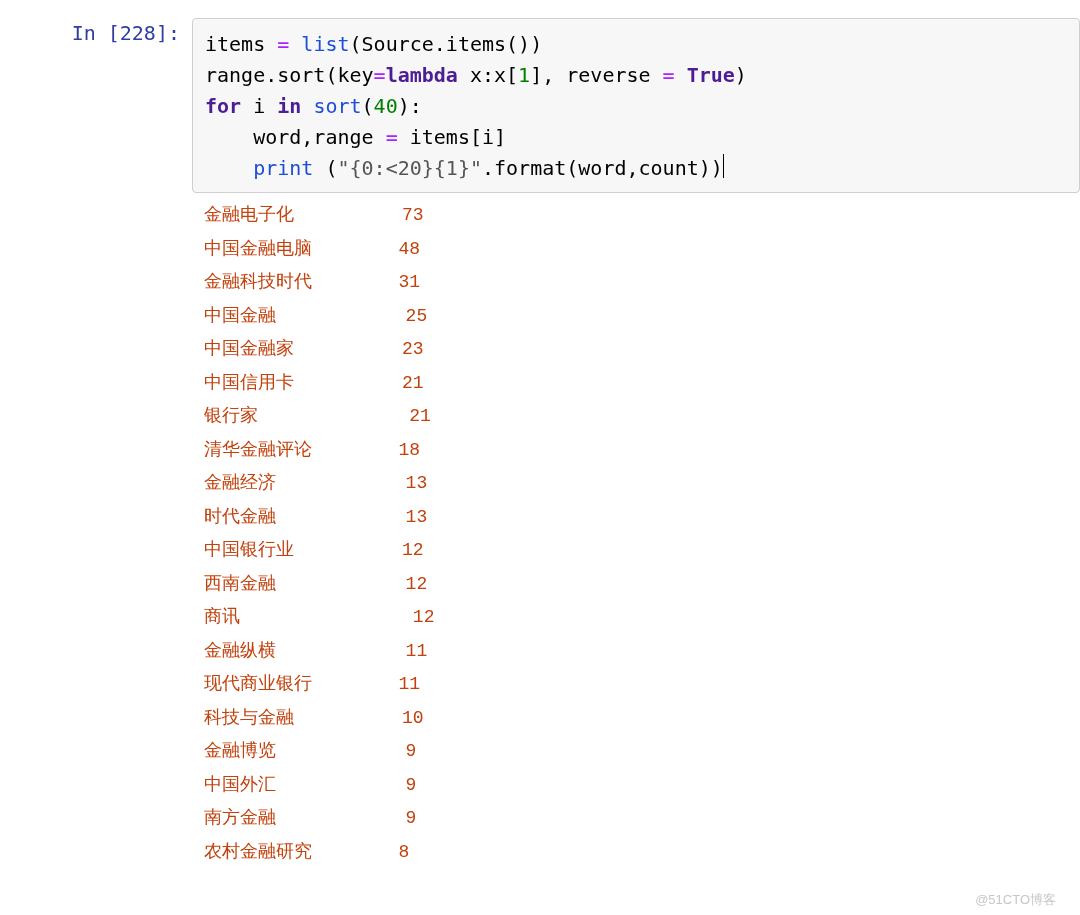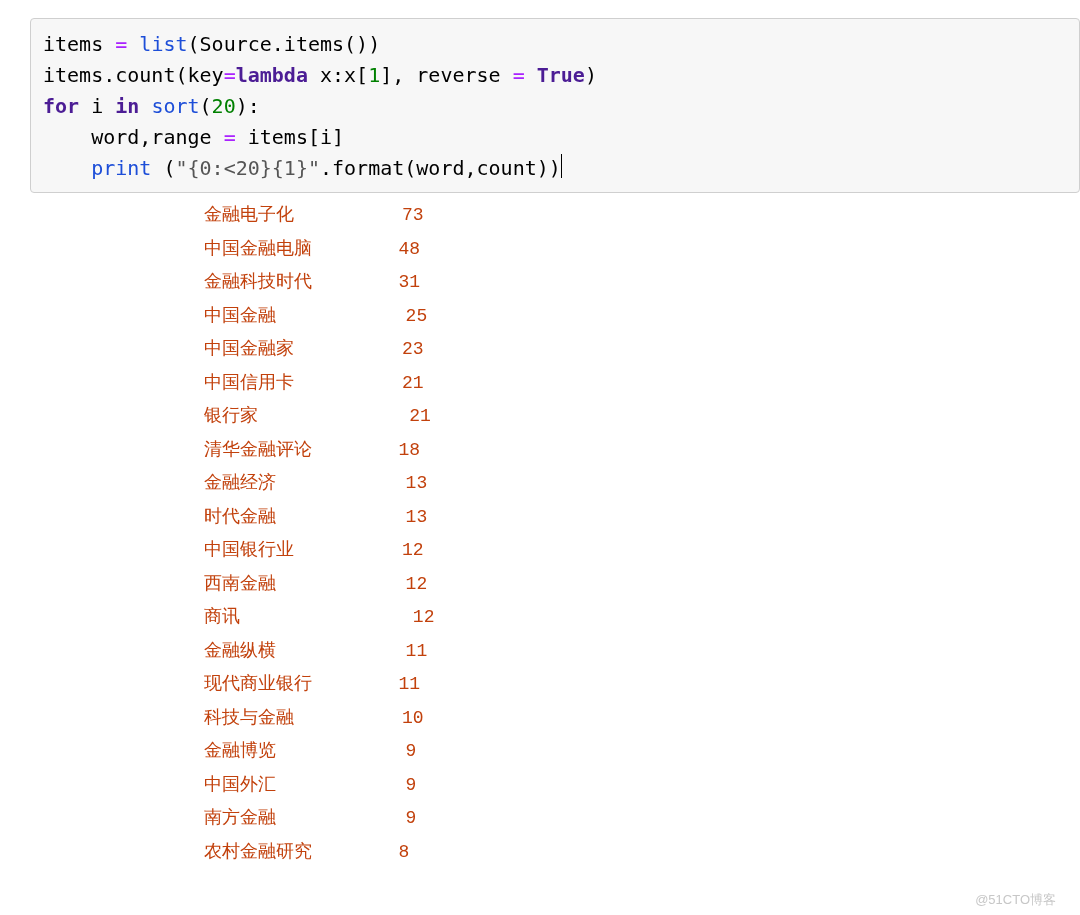--- a/index.html
+++ b/index.html
@@ -70,23 +70,24 @@
     bottom: 6px;
     font-size: 13px;
     color: #c7c7c7;
     font-family: "Microsoft YaHei", sans-serif;
   }
 </style>
 </head>
 <body>
 
 <div class="notebook-cell">
+  <div class="prompt-area"><span>In </span><span>[228]:</span></div>
   <div class="input-area"><span>items </span><span class="tok-op">=</span><span> </span><span class="tok-bi">list</span><span>(Source.items())</span>
-<span>items.count(key</span><span class="tok-op">=</span><span class="tok-kw">lambda</span><span> x:x[</span><span class="tok-num">1</span><span>], reverse </span><span class="tok-op">=</span><span> </span><span class="tok-kw">True</span><span>)</span>
-<span class="tok-kw">for</span><span> i </span><span class="tok-kw">in</span><span> </span><span class="tok-bi">sort</span><span>(</span><span class="tok-num">20</span><span>):</span>
+<span>range.sort(key</span><span class="tok-op">=</span><span class="tok-kw">lambda</span><span> x:x[</span><span class="tok-num">1</span><span>], reverse </span><span class="tok-op">=</span><span> </span><span class="tok-kw">True</span><span>)</span>
+<span class="tok-kw">for</span><span> i </span><span class="tok-kw">in</span><span> </span><span class="tok-bi">sort</span><span>(</span><span class="tok-num">40</span><span>):</span>
 <span>    word,range </span><span class="tok-op">=</span><span> items[i]</span>
 <span>    </span><span class="tok-bi">print</span><span> (</span><span class="tok-str">"{0:&lt;20}{1}"</span><span>.format(word,count))</span><span class="cursor"></span></div>
 </div>
 
 <div class="output-cell">
   <div class="prompt-area"></div>
   <div class="output-area" id="stdout">金融电子化          73
 中国金融电脑        48
 金融科技时代        31
 中国金融            25

